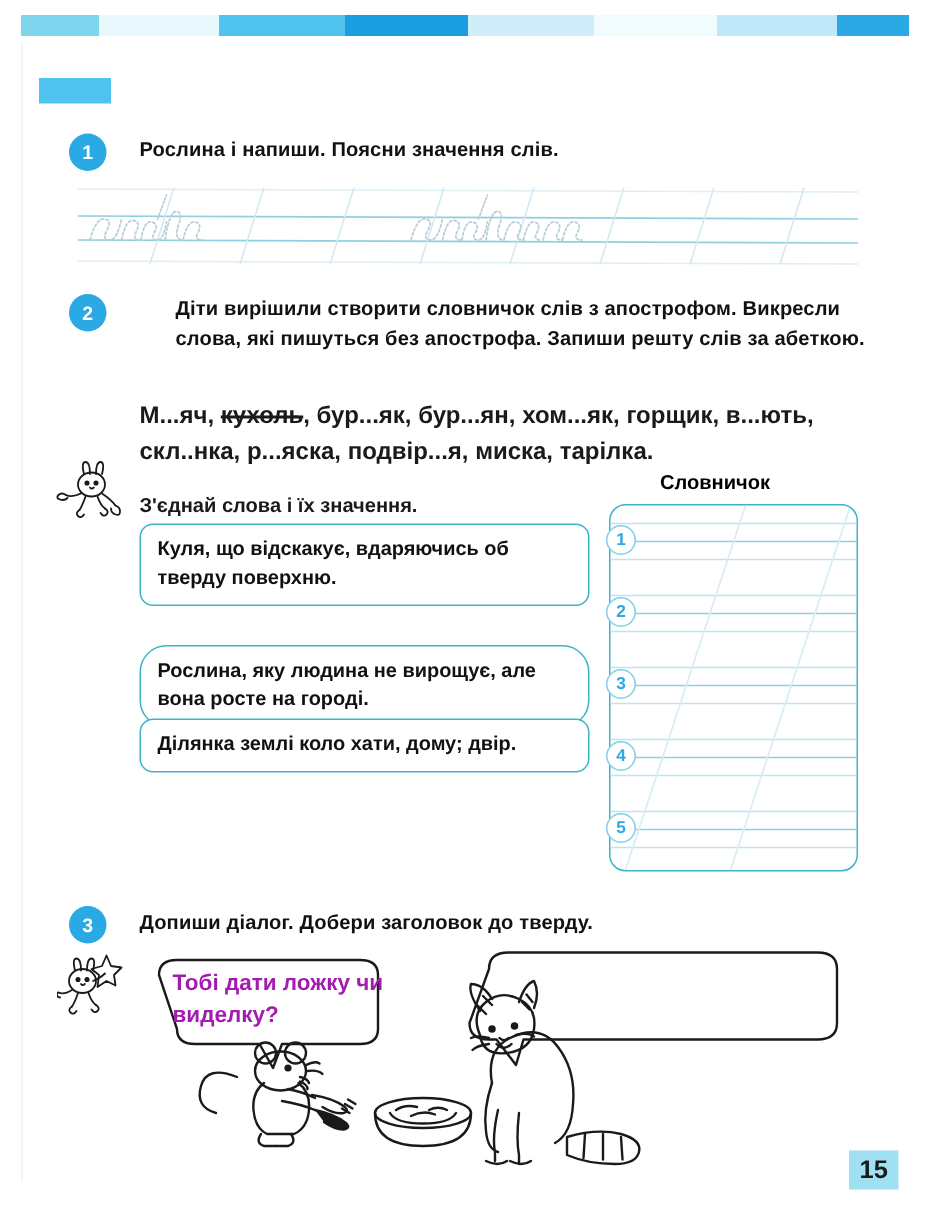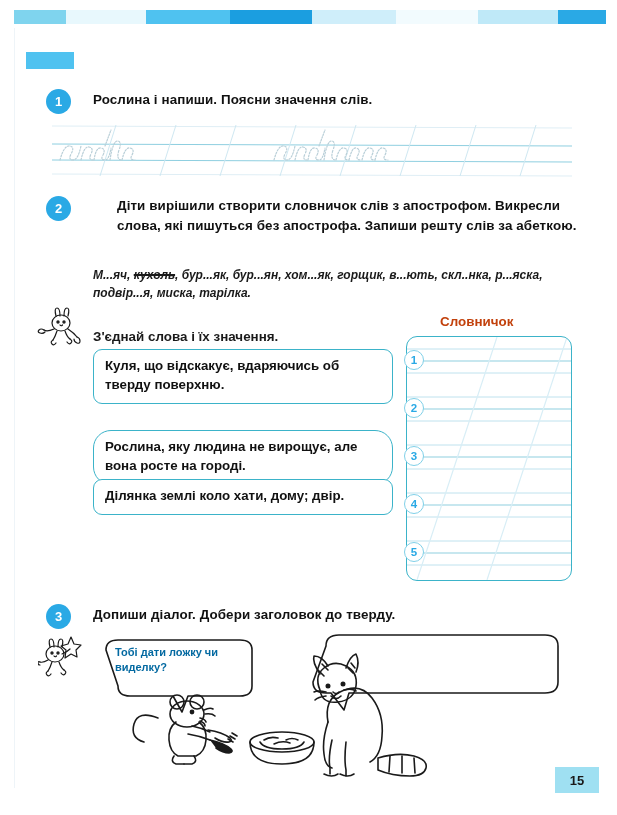--- a/index.html
+++ b/index.html
@@ -83,24 +83,23 @@
     left: 52px; top: 122px;
     width: 520px; height: 55px;
   }
   #writing-area svg { display: block; }
 
   
   #word-list {
     position: absolute;
     left: 93px; top: 266px;
     width: 480px;
-    font-size: 12px;
+    font-size: 16px;
     line-height: 1.5;
     font-weight: bold;
-    font-style: italic;
   }
   #word-list .struck {
     text-decoration: line-through;
     text-decoration-thickness: 1.6px;
   }
 
   
   .mascot { position: absolute; }
 
   
@@ -128,21 +127,21 @@
   #def-box-1 { top: 349px; }
   #def-box-2 { top: 430px; border-radius: 18px; }
   #def-box-3 { top: 479px; }
 
   
   #dict-label {
     position: absolute;
     left: 440px; top: 314px;
     font-size: 13.4px;
     font-weight: bold;
-    color: #c2410c;
+    color: #000000;
   }
   #dict-panel {
     position: absolute;
     left: 406px; top: 336px;
     width: 166px; height: 245px;
     border: 1.7px solid #3bb3c9;
     border-radius: 11px;
     background: #ffffff;
     overflow: hidden;
   }
@@ -167,34 +166,34 @@
     position: absolute;
     left: 88px; top: 630px;
     width: 500px; height: 150px;
   }
   #illustration svg { display: block; }
 
   #bubble-text {
     position: absolute;
     left: 115px; top: 645px;
     width: 150px;
-    font-size: 11px;
+    font-size: 15px;
     line-height: 1.4;
     font-weight: bold;
-    color: #0369a1;
+    color: #a21caf;
   }
 
   
   #page-number {
     position: absolute;
     right: 18px; bottom: 22px;
-    width: 44px; height: 26px;
+    width: 33px; height: 26px;
     background: #9fe0f2;
     color: #1a1a1a;
-    font-size: 13px;
+    font-size: 17px;
     font-weight: bold;
     display: flex;
     align-items: center;
     justify-content: center;
   }
 </style>
 </head>
 <body>
 
 <div id="top-band">

